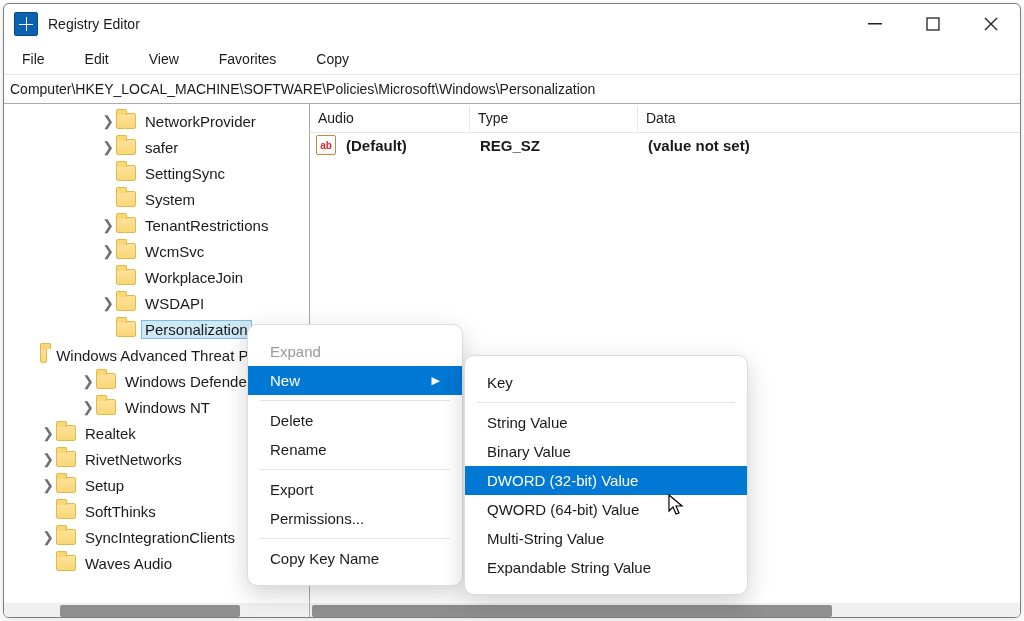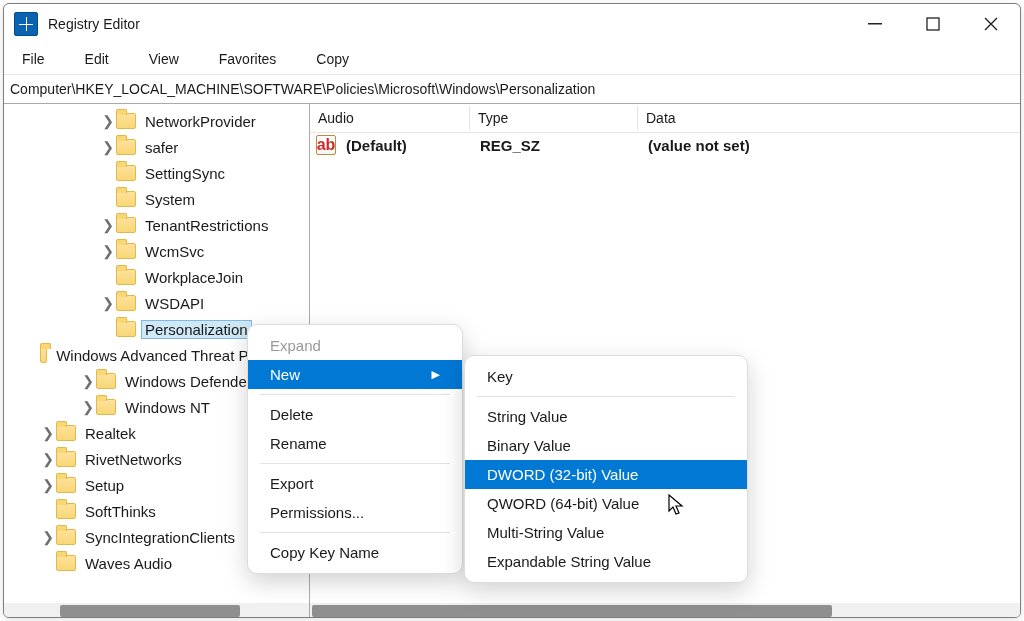--- a/index.html
+++ b/index.html
@@ -62,30 +62,30 @@
     background:var(--folder);border:1px solid var(--folder-edge);border-bottom:none;}
   .node.selected .label-box{background:var(--tree-hover);outline:1px solid #7cb9e8;}
   .label-box{padding:0 3px;}
 
   
   .vheader{display:flex;height:28px;align-items:center;border-bottom:1px solid var(--header-border);}
   .vcol{padding:4px 8px;font-size:14px;border-right:1px solid var(--header-border);box-sizing:border-box;}
   .vrow{display:flex;align-items:center;height:24px;font-size:15px;}
   .vcell{padding:2px 8px;box-sizing:border-box;font-weight:bold;}
   .reg-icon{width:18px;height:18px;border:1px solid #c08a3a;border-radius:2px;margin-left:6px;margin-right:2px;
-    display:inline-flex;align-items:center;justify-content:center;font-size:16px;font-weight:bold;color:#d02a2a;
+    display:inline-flex;align-items:center;justify-content:center;font-size:10px;font-weight:bold;color:#d02a2a;
     background:linear-gradient(#fff,#fff 60%,#f3f3f3);font-family:Arial;}
 
   
   .h-scroll{position:absolute;left:0;right:0;bottom:0;height:16px;background:#f0f0f0;}
   .h-thumb{position:absolute;top:2px;height:12px;background:var(--scrollbar);border-radius:2px;}
 
   
   .ctx{position:absolute;background:#fff;border:1px solid var(--menu-border);border-radius:10px;
-    box-shadow:var(--menu-shadow);padding:6px 0;min-width:210px;font-size:15px;}
+    box-shadow:var(--menu-shadow);padding:12px 0;min-width:210px;font-size:15px;}
   .ctx .item{padding:6px 22px;display:flex;align-items:center;justify-content:space-between;}
   .ctx .item.disabled{color:var(--disabled);}
   .ctx .item.hl{background:var(--highlight);color:var(--highlight-text);}
   .ctx .sep{height:1px;background:#e3e3e3;margin:5px 12px;}
   .sub-arrow{font-size:11px;}
 
   .cursor{position:absolute;width:18px;height:24px;pointer-events:none;}
 </style>
 </head>
 <body>

